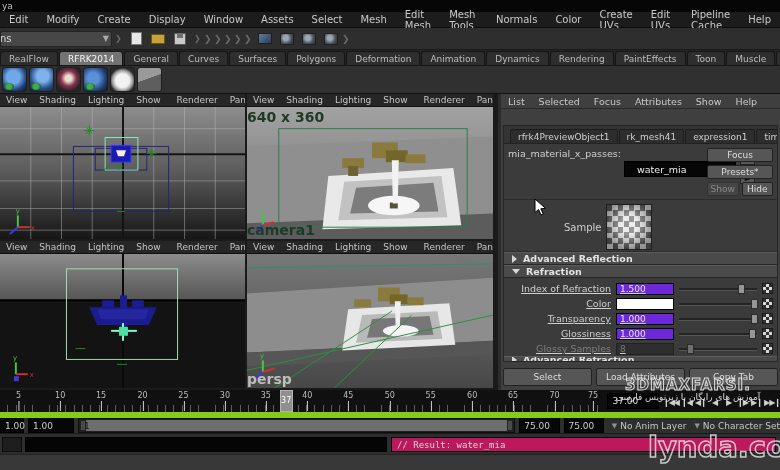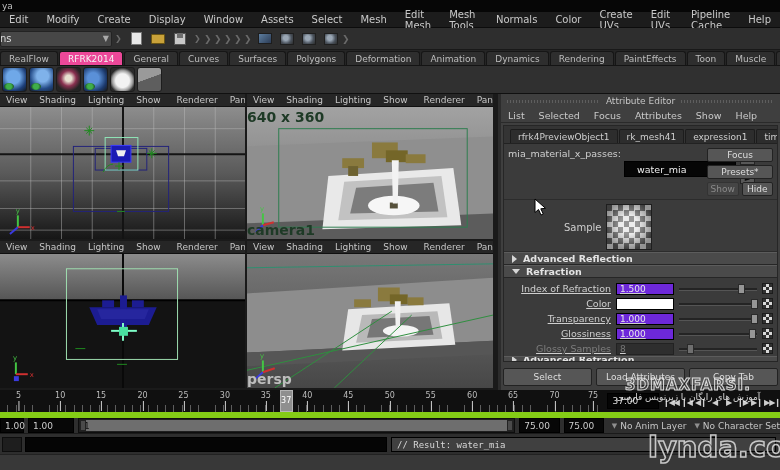--- a/index.html
+++ b/index.html
@@ -26,21 +26,21 @@
   .ico-save { width:12px; height:12px; background:#c9c9c9; border:1px solid #555; }
   .ico-save::after { content:""; position:absolute; width:6px; height:5px; background:#6e6e6e; left:6px; top:3px; }
   .faint { color:#6a6a6a; font-size:9px; width:10px; }
   .ico-img { width:14px; height:11px; background:linear-gradient(135deg,#5d7ea0,#2c3c55); border:1px solid #1d1d1d; }
   .ico-fx { width:14px; height:12px; background:radial-gradient(circle at 40% 40%, #9aa7b5 0 25%, #4a525c 60%, #2c2c2c 100%); border:1px solid #1f1f1f; }
 
   .shelftabs { position:absolute; left:0; top:50px; width:780px; height:16px; background:#252525;
                display:flex; align-items:flex-end; border-bottom:1px solid #141414; }
   .shelftabs span { padding:2px 8px 1px; font-size:9px; color:#bdbdbd; background:#2e2e2e;
                     border:1px solid #161616; border-bottom:none; border-radius:3px 3px 0 0; margin-right:1px; white-space:nowrap; }
-  .shelftabs span.active { background:#ec4899; color:#f4f4f4; }
+  .shelftabs span.active { background:#737373; color:#f4f4f4; }
   .shelficons { position:absolute; left:0; top:66px; width:780px; height:28px; background:#303030;
                 display:flex; align-items:center; padding-left:2px; gap:2px; border-bottom:1px solid #101010; }
   .shelfbtn { width:25px; height:25px; border-radius:3px; border:1px solid #1d1d1d; }
   .sb1 { background:radial-gradient(circle at 45% 40%, #6fa8e8 0 35%, #1d3f7a 70%, #101820 100%),#222; }
   .sb2 { background:radial-gradient(circle at 55% 35%, #7fb2ea 0 30%, #234a86 65%, #14202e 100%); }
   .sb3 { background:radial-gradient(circle at 50% 45%, #e8e0d0 0 18%, #8a3050 45%, #242424 75%); }
   .sb4 { background:radial-gradient(circle at 40% 45%, #5a90d8 0 30%, #1c3a6e 70%, #181818 100%); }
   .sb5 { background:radial-gradient(circle at 50% 55%, #f2f2f2 0 40%, #9a9a9a 60%, #2a2a2a 75%); }
   .sb6 { background:linear-gradient(160deg,#9a9a9a 0 45%,#5e5e5e 46% 100%); }
   .sbgreen { position:relative; }
@@ -137,21 +137,21 @@
   .rangeinner .rs { position:absolute; left:3px; top:0; color:#111; font-size:9px; line-height:12px; }
   .rhandle { position:absolute; top:1px; bottom:1px; width:6px; background:#4a4a4a; border:1px solid #222; }
   .ddl { display:flex; align-items:center; gap:3px; margin-left:8px; color:#c5c5c5; font-size:9px; white-space:nowrap; }
   .ddl .caret { color:#8f8f8f; font-size:7px; }
 
   
   .cmdrow { position:absolute; left:0; top:433px; width:780px; height:21px; background:#2e2e2e;
             display:flex; align-items:center; border-top:1px solid #1a1a1a; }
   .cmdtag { width:20px; height:15px; background:#1e1e1e; border:1px solid #0d0d0d; margin-left:2px; }
   .cmdinput { width:362px; height:15px; background:#050505; border:1px solid #000; margin-left:3px; }
-  .cmdresult { flex:1; height:15px; background:#404040; border:1px solid #000; margin:0 4px;
+  .cmdresult { flex:1; height:15px; background:#be185d; border:1px solid #000; margin:0 4px;
                color:#d8d8d8; font-size:9px; line-height:14px; padding-left:5px; font-family:"DejaVu Sans Mono",monospace; }
   .helpline { position:absolute; left:0; top:454px; width:780px; height:16px; background:#383838; border-top:1px solid #222; }
 
   
   .wm-brand { position:absolute; left:596px; top:376px; width:184px; text-align:center; z-index:40; pointer-events:none; }
   .wm-brand .b1 { font-size:15px; font-weight:bold; letter-spacing:1px; color:transparent;
                   -webkit-text-stroke:1px rgba(235,235,235,0.9); }
   .wm-brand .b2 { direction:rtl; font-size:9px; color:rgba(240,240,240,0.88); margin-top:-2px; }
   .wm-lynda { position:absolute; left:648px; top:430px; width:140px; overflow:hidden; z-index:40; pointer-events:none;
               font-size:29px; font-weight:bold; color:transparent; -webkit-text-stroke:1.5px rgba(225,225,225,0.85); }
@@ -451,25 +451,20 @@
               <line x1="16" y1="120" x2="8" y2="127" stroke="#3a3ae0" stroke-width="2"></line>
               <text x="13" y="106" fill="#44c544" font-size="7">y</text>
             </g>
           </svg>
           <span class="vlabel" style="bottom:1px; color:#bdbdbd;">persp</span>
         </div>
       </div>
     </div>
 
     <div class="ae">
-      <div class="ae-title">
-        <i class="dots"></i>
-        <span class="t">Attribute Editor</span>
-        <i class="dots"></i>
-      </div>
       <div class="ae-menu">
         <span>List</span>
         <span>Selected</span>
         <span>Focus</span>
         <span>Attributes</span>
         <span>Show</span>
         <span>Help</span>
       </div>
       <div class="ae-body">
         <div class="ae-tabs">

